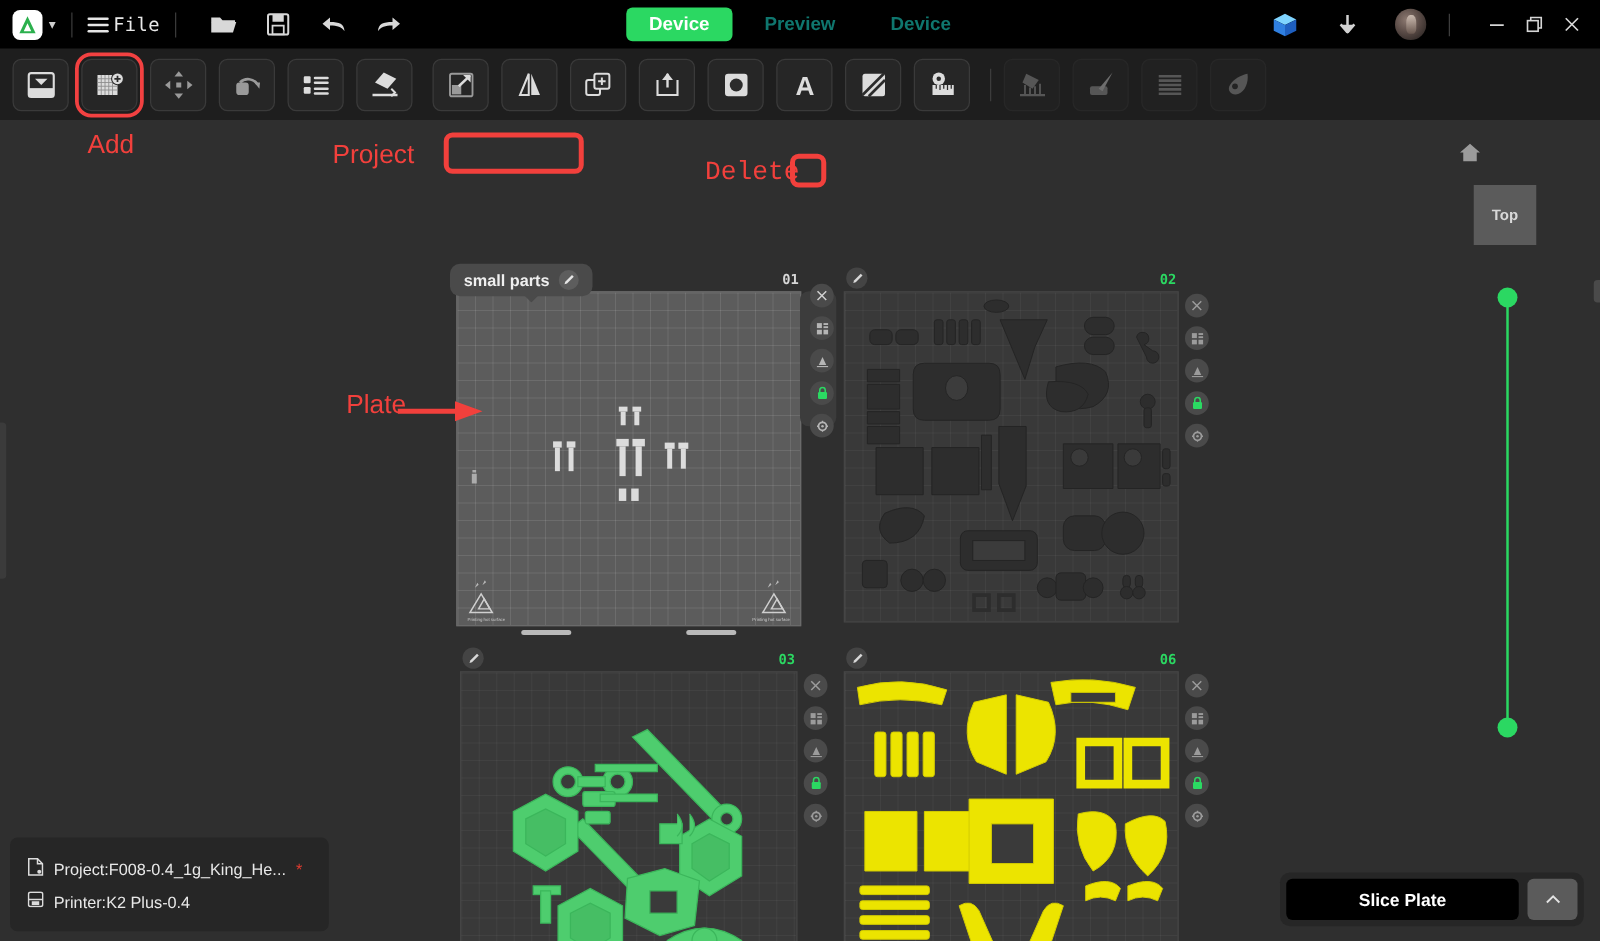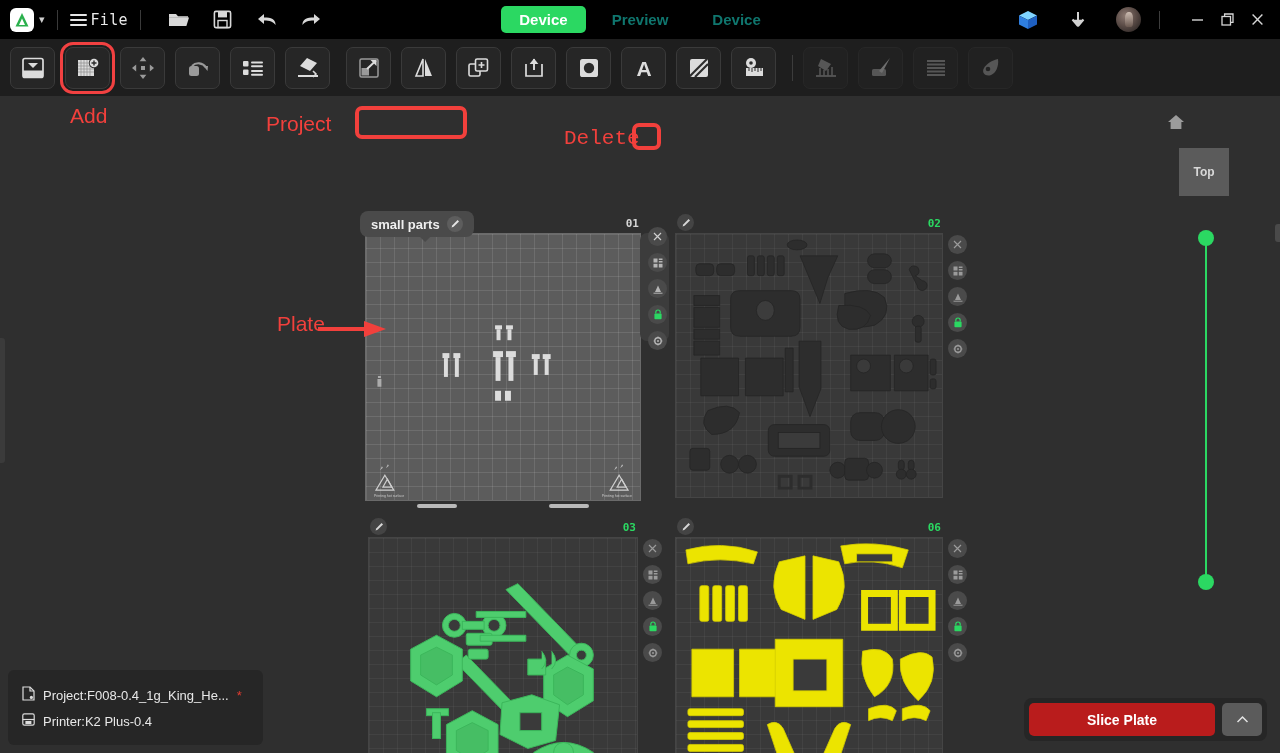--- a/index.html
+++ b/index.html
@@ -174,21 +174,21 @@
   .statusrow { display:flex; align-items:center; gap:8px; color:#e8e8e8; font-size:13px; white-space:nowrap;}
   .statusrow .star { color:#e03b2f; font-size:13px; }
 
   .actions { position:absolute; right:13px; bottom:12px; width:243px; }
   .actrow { display:flex; gap:7px; margin-top:9px; background:#262626; border-radius:8px; padding:5px; }
   .act-main {
     flex:1; height:33px; border-radius:5px; border:none; cursor:pointer;
     font-size:14px; font-weight:bold; color:#ffffff;
     display:flex; align-items:center; justify-content:center;
   }
-  .act-main.green { background:#b91c1c; }
+  .act-main.green { background:#000000; }
   .act-main.grey { background:#5b5b5b; }
   .act-caret {
     width:40px; height:33px; border-radius:5px; background:#5b5b5b; cursor:pointer;
     display:flex; align-items:center; justify-content:center; color:#e2e2e2; font-size:11px;
   }
 </style>
 </head>
 <body>
 
 <div id="app">

